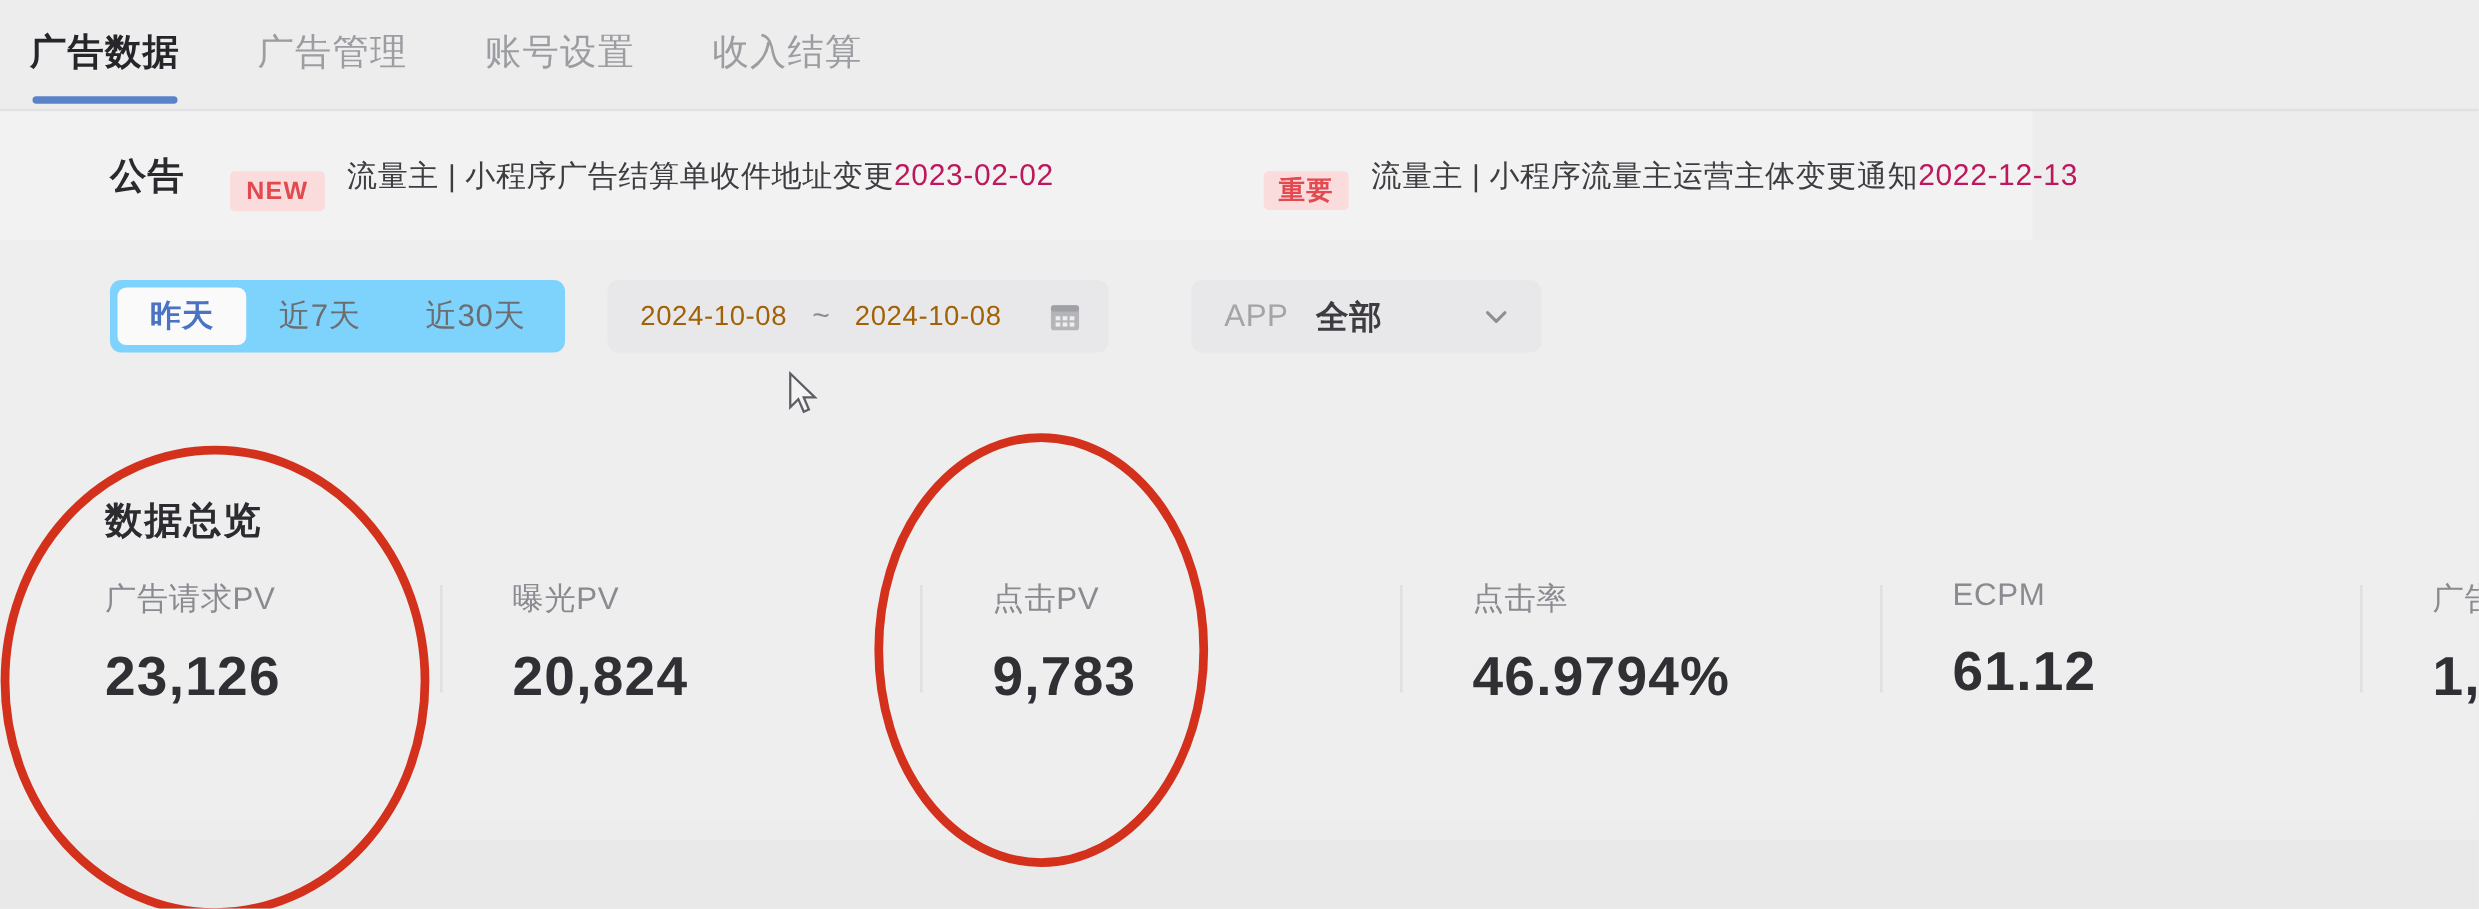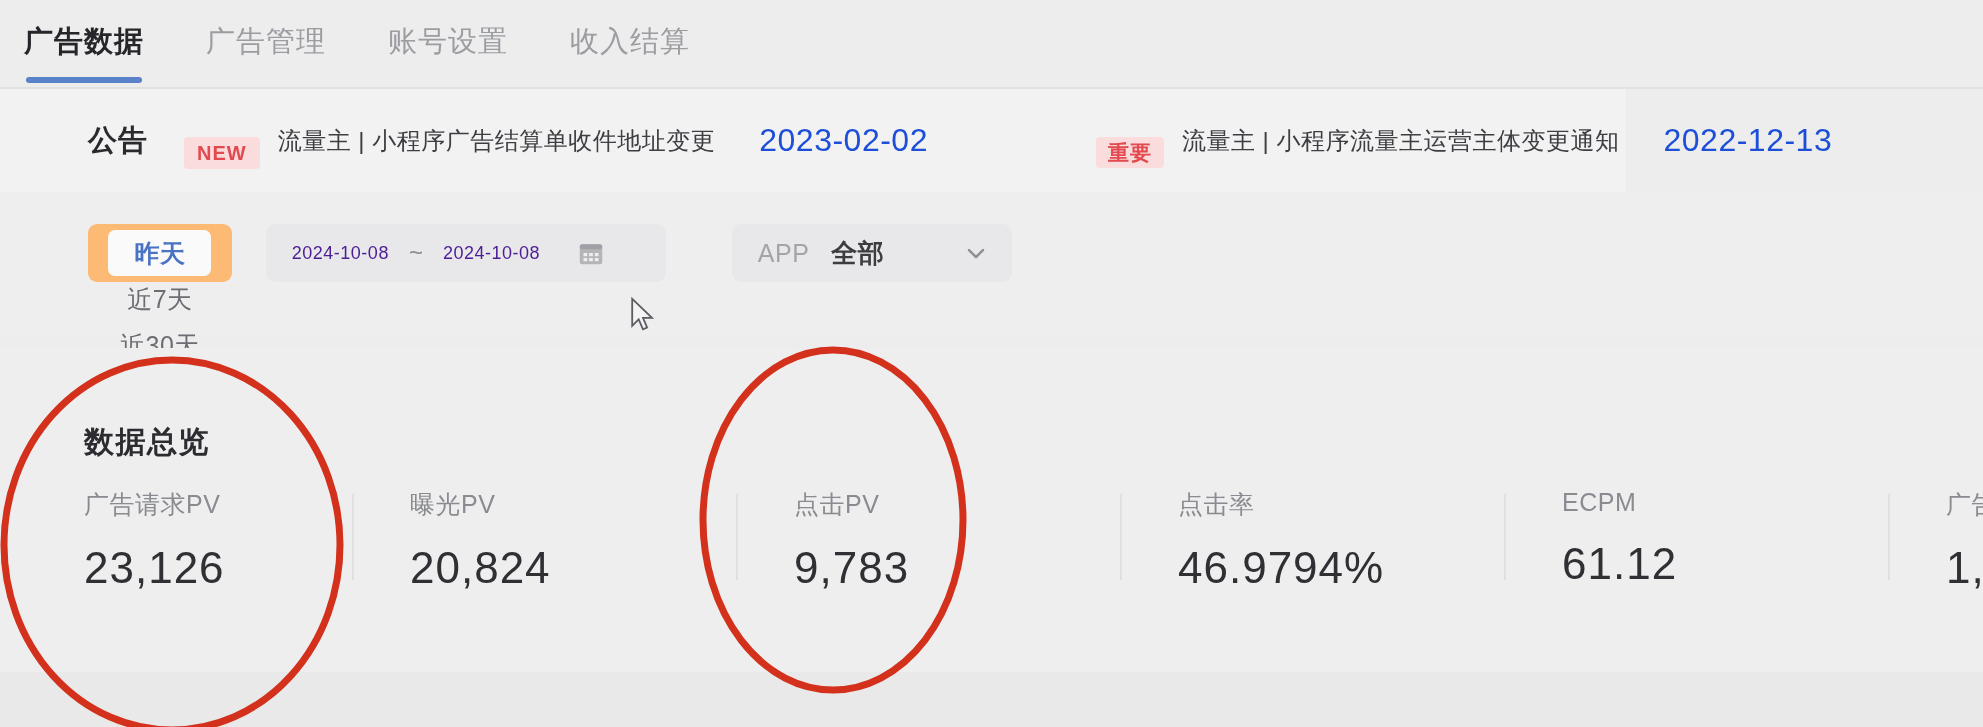--- a/index.html
+++ b/index.html
@@ -64,69 +64,69 @@
     letter-spacing:1px;margin-right:18px;white-space:nowrap;
     line-height:1.1;
     margin-top:24px;
   }
   .badge.cn{font-size:21px;padding:4px 12px;}
   .notice-link{
     font-size:24px;color:#3d3d42;white-space:nowrap;letter-spacing:.5px;
     cursor:pointer;
   }
   .notice-date{
-    font-size:32px;color:#1d4ed8;white-space:nowrap;margin-left:44px;letter-spacing:.5px;
+    font-size:24px;color:#be185d;white-space:nowrap;letter-spacing:.5px;
   }
   .notice-item2{margin-left:168px;display:flex;align-items:center;}
 
   
   .filters{
     position:absolute;left:0;top:192px;width:1983px;height:145px;
     background:#eeeeef;
   }
   .filters-inner{
     position:absolute;left:88px;top:32px;display:flex;align-items:center;
   }
   .segment{
     display:flex;align-items:center;
-    background:#fdba74;border-radius:9px;
-    padding:6px;height:58px;box-sizing:border-box;flex-direction:column;
+    background:#7dd3fc;border-radius:9px;
+    padding:6px;height:58px;box-sizing:border-box;
   }
   .seg-btn{
     font-size:25px;color:#6c6d72;
     padding:0 26px;height:46px;line-height:46px;border-radius:7px;
     white-space:nowrap;cursor:pointer;letter-spacing:.5px;
   }
   .seg-btn.active{
     background:#fafafb;color:#4a73c4;font-weight:700;
   }
 
   .daterange{
     margin-left:34px;
     display:flex;align-items:center;
     background:#e8e8ea;border-radius:9px;
     height:58px;padding:0 20px 0 26px;box-sizing:border-box;min-width:400px;
   }
-  .dr-date{font-size:18px;color:#4c1d95;letter-spacing:.5px;white-space:nowrap;}
+  .dr-date{font-size:22px;color:#a16207;letter-spacing:.5px;white-space:nowrap;}
   .dr-sep{font-size:24px;color:#8b8c90;margin:0 20px;}
   .dr-cal{margin-left:36px;display:flex;align-items:center;}
 
   .appselect{
     margin-left:66px;
     display:flex;align-items:center;
     background:#e8e8ea;border-radius:9px;
     height:58px;padding:0 22px 0 26px;box-sizing:border-box;width:280px;
   }
   .app-label{font-size:25px;color:#a3a4a8;margin-right:22px;letter-spacing:.5px;}
   .app-value{font-size:26px;color:#3c3c41;font-weight:700;letter-spacing:.5px;}
   .chev{margin-left:auto;display:flex;align-items:center;}
 
   
   .overview{
-    position:absolute;left:0;top:348px;width:1983px;height:335px;
+    position:absolute;left:0;top:322px;width:1983px;height:335px;
     background:#eeeeef;
   }
   .ov-title{
     position:absolute;left:84px;top:74px;
     font-size:30px;font-weight:700;color:#2b2b30;letter-spacing:1.5px;
   }
   .metrics{
     position:absolute;left:84px;top:140px;right:0;
     display:flex;align-items:flex-start;
   }
@@ -135,21 +135,21 @@
   .metric + .metric::before{
     content:"";position:absolute;left:0;top:6px;width:2px;height:86px;
     background:#e0e0e2;
   }
   .m-label{
     font-size:25px;color:#8a8b90;letter-spacing:.5px;white-space:nowrap;
     display:flex;align-items:center;
   }
   .m-value{
     margin-top:22px;
-    font-size:44px;font-weight:400;color:#2f2f34;letter-spacing:1px;white-space:nowrap;
+    font-size:44px;font-weight:700;color:#2f2f34;letter-spacing:1px;white-space:nowrap;
   }
 
   
   .bottom-strip{
     position:absolute;left:0;top:672px;width:1983px;height:55px;
     background:#e9e9ea;
   }
 
   
   .annot{

